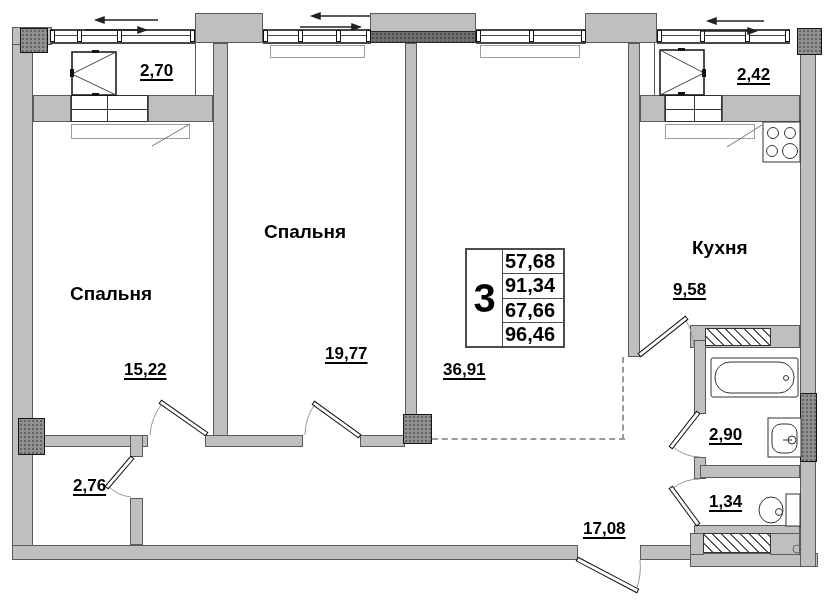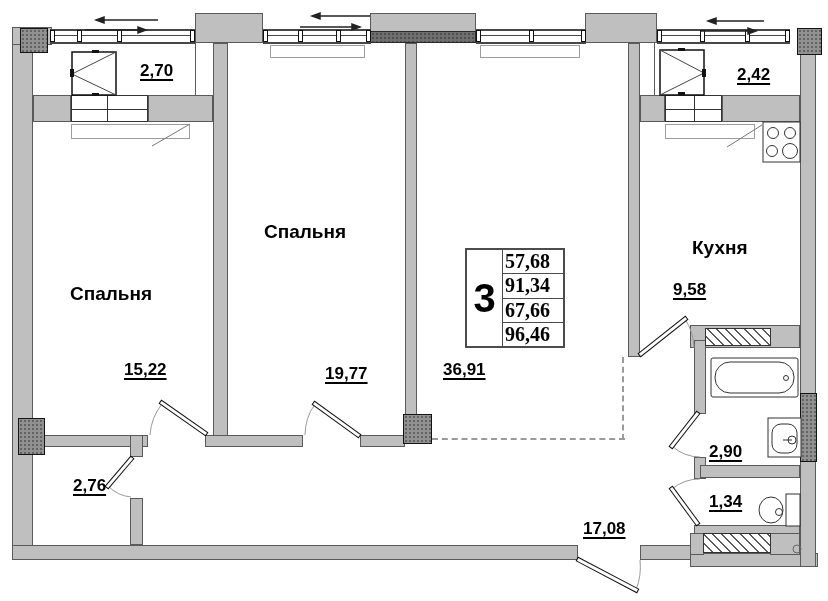--- a/index.html
+++ b/index.html
@@ -27,21 +27,21 @@
   .lbl{position:absolute;font-weight:bold;white-space:nowrap;}
   .area{font-size:17px;text-decoration:underline;text-decoration-thickness:2px;text-underline-offset:3px;}
   .rname{font-size:19px;}
   .living-name{position:absolute;font-weight:bold;font-size:19px;line-height:22px;text-align:center;width:112px;white-space:normal;}
   #sumtable{position:absolute;left:465px;top:248px;width:100px;height:100px;background:#fff;
             border:2px solid #4c4c4c;box-sizing:border-box;display:flex;}
   #sumtable .cell-count{width:36px;display:flex;align-items:center;justify-content:center;
             font-size:40px;font-weight:bold;border-right:1px solid #4c4c4c;box-sizing:border-box;}
   #sumtable .vals{flex:1;display:flex;flex-direction:column;}
   #sumtable .vals div{flex:1;border-bottom:1px solid #4c4c4c;box-sizing:border-box;
-            font-size:20px;font-weight:bold;line-height:23px;padding-left:2px;font-family:Liberation Serif, serif;}
+            font-size:20px;font-weight:bold;line-height:23px;padding-left:2px;}
   #sumtable .vals div:last-child{border-bottom:none;}
   svg{position:absolute;left:0;top:0;pointer-events:none;}
 </style>
 </head>
 <body>
 
 <div id="stage">
 
   <div class="wall" style="left:12px;top:27px;width:21px;height:533px;"></div>
   <div class="wall" style="left:12px;top:27px;width:40px;height:18px;"></div>
@@ -230,28 +230,28 @@
     <circle cx="797" cy="549" r="4" stroke="#666" fill="none"></circle>
   </svg>
 
   <div class="lbl area" style="left:140px;top:61px;">2,70</div>
   <div class="lbl area" style="left:737px;top:65px;">2,42</div>
 
   <div class="lbl rname" style="left:70px;top:283px;">Спальня</div>
   <div class="lbl area" style="left:124px;top:360px;">15,22</div>
 
   <div class="lbl rname" style="left:264px;top:221px;">Спальня</div>
-  <div class="lbl area" style="left:325px;top:364px;text-align:center;">19,77</div>
+  <div class="lbl area" style="left:325px;top:344px;text-align:center;">19,77</div>
 
   <div class="lbl area" style="left:443px;top:360px;">36,91</div>
 
   <div class="lbl rname" style="left:692px;top:237px;">Кухня</div>
   <div class="lbl area" style="left:661px;top:280px;margin-left:12px;">9,58</div>
 
-  <div class="lbl area" style="left:709px;top:425px;margin-top:17px;">2,90</div>
+  <div class="lbl area" style="left:709px;top:425px;">2,90</div>
   <div class="lbl area" style="left:709px;top:492px;">1,34</div>
   <div class="lbl area" style="left:73px;top:476px;">2,76</div>
   <div class="lbl area" style="left:583px;top:519px;">17,08</div>
 
   <div id="sumtable">
     <div class="cell-count">3</div>
     <div class="vals">
       <div>57,68</div>
       <div>91,34</div>
       <div>67,66</div>

